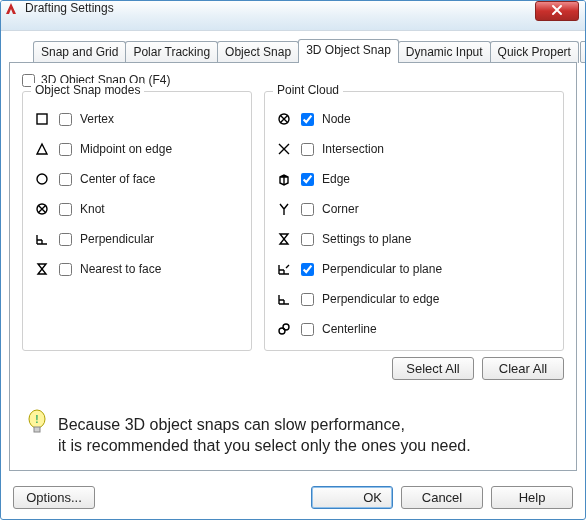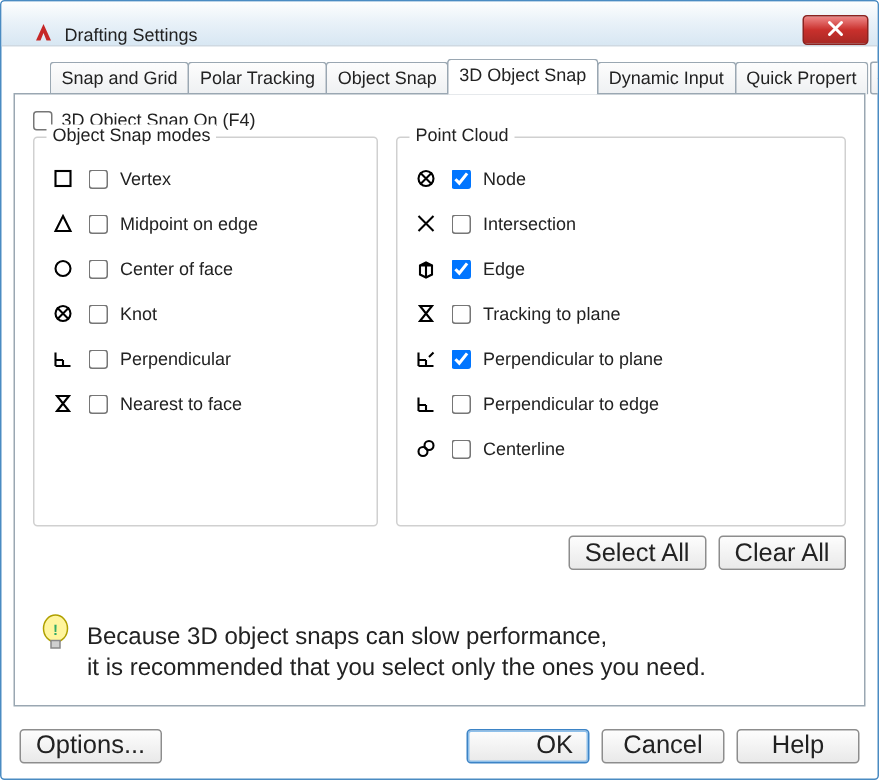--- a/index.html
+++ b/index.html
@@ -17,22 +17,22 @@
     border-radius: 3px;
     overflow: hidden;
     display: flex;
     flex-direction: column;
     background: #fff;
   }
   .titlebar {
     height: 30px;
     background: linear-gradient(#fdfefe, #e8f1f8 50%, #d8e7f3);
     display: flex;
-    align-items: flex-end;
-    padding: 0 6px 0 20px;
+    align-items: flex-start;
+    padding: 0 6px 0 2px;
     border-bottom: 1px solid #cfd9e2;
   }
   .titlebar .logo {
     width: 16px; height: 16px;
     margin-right: 6px;
   }
   .titlebar .title {
     font-size: 12px;
     color: #222;
     flex: 1;
@@ -143,21 +143,21 @@
     gap: 8px;
     justify-content: flex-end;
     margin-top: 6px;
   }
   .btn {
     min-width: 82px;
     height: 23px;
     border: 1px solid #8d8d8d;
     border-radius: 3px;
     background: linear-gradient(#fdfdfd,#e9e9e9);
-    font-size: 17px;
+    font-size: 13px;
     display: flex; align-items: center; justify-content: center;
     cursor: pointer;
     padding: 0 10px;
   }
   .btn.default {
     border: 1px solid #3d84c6;
     box-shadow: 0 0 0 1px #8fc0ea inset;
     justify-content: flex-end;
   }
   .tip {
@@ -315,25 +315,34 @@
                   <svg width="14" height="14">
                     <path d="M3 5 L7 3 L11 5 L11 11 L7 13 L3 11 Z M7 3 L7 13 M3 5 L11 5" stroke="#000" stroke-width="1.4" fill="none"></path>
                   </svg>
                 </span>
                 <input type="checkbox" checked="" style="">
                 <span class="snap-label">Edge</span>
               </div>
               <div class="snap-item">
                 <span class="glyph">
                   <svg width="14" height="14">
+                    <path d="M3 2 L7 7 M11 2 L7 7 M7 7 L7 13" stroke="#000" stroke-width="1.4" fill="none"></path>
+                  </svg>
+                </span>
+                <input type="checkbox" style="">
+                <span class="snap-label">Corner</span>
+              </div>
+              <div class="snap-item">
+                <span class="glyph">
+                  <svg width="14" height="14">
                     <path d="M3 2 L11 2 L3 12 L11 12 Z" stroke="#000" stroke-width="1.4" fill="none"></path>
                   </svg>
                 </span>
                 <input type="checkbox" style="">
-                <span class="snap-label">Tracking to plane</span>
+                <span class="snap-label">Settings to plane</span>
               </div>
               <div class="snap-item">
                 <span class="glyph">
                   <svg width="14" height="14">
                     <path d="M2 12 L2 3 M2 12 L12 12 M2 8 L7 8 M7 8 L7 12 M9 6 L12 3" stroke="#000" stroke-width="1.4" fill="none"></path>
                   </svg>
                 </span>
                 <input type="checkbox" checked="" style="">
                 <span class="snap-label">Perpendicular to plane</span>
               </div>

